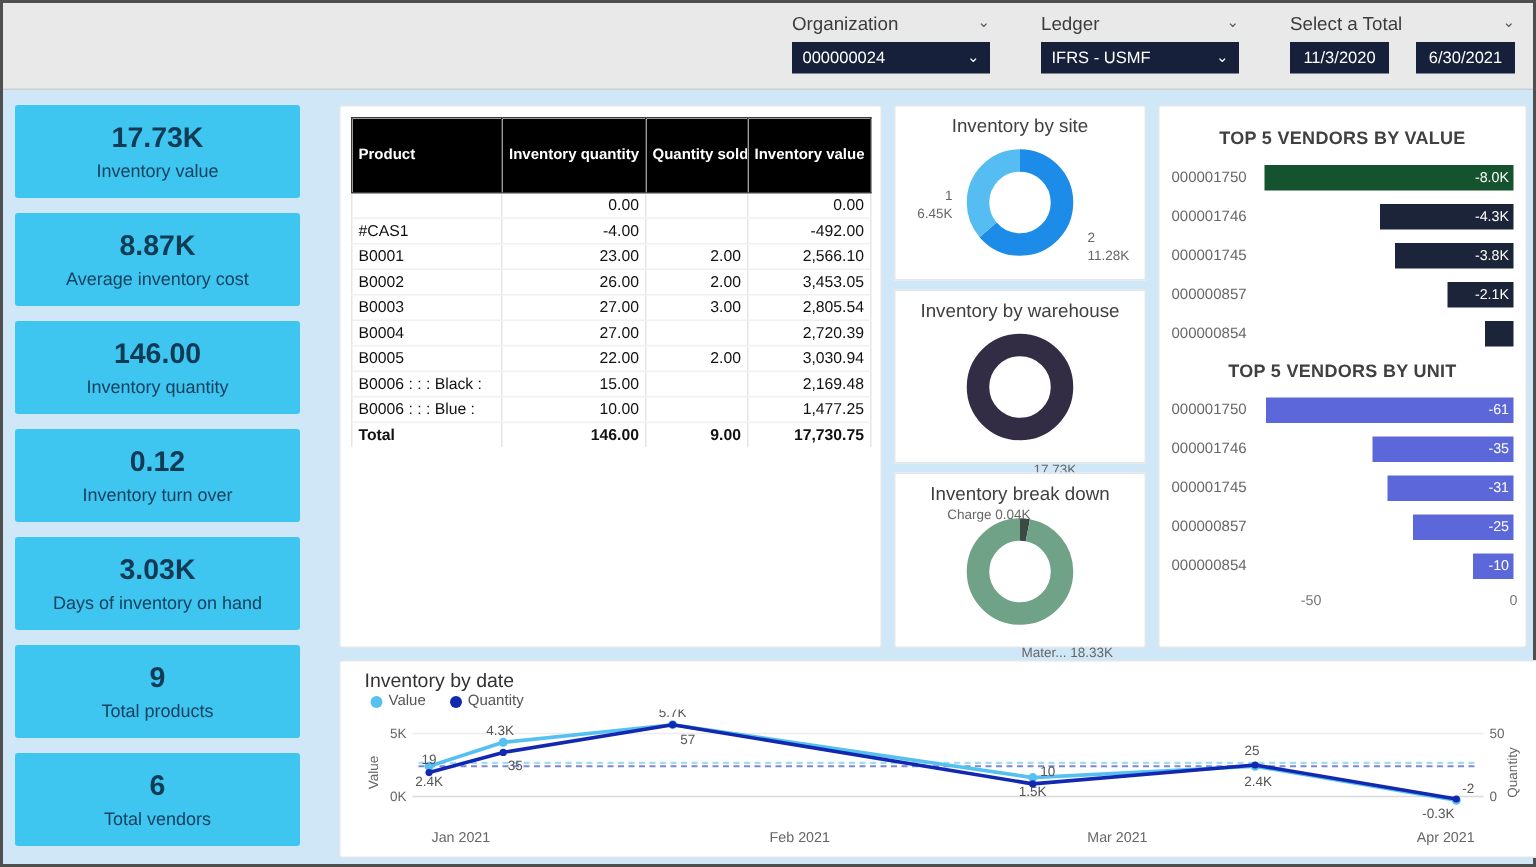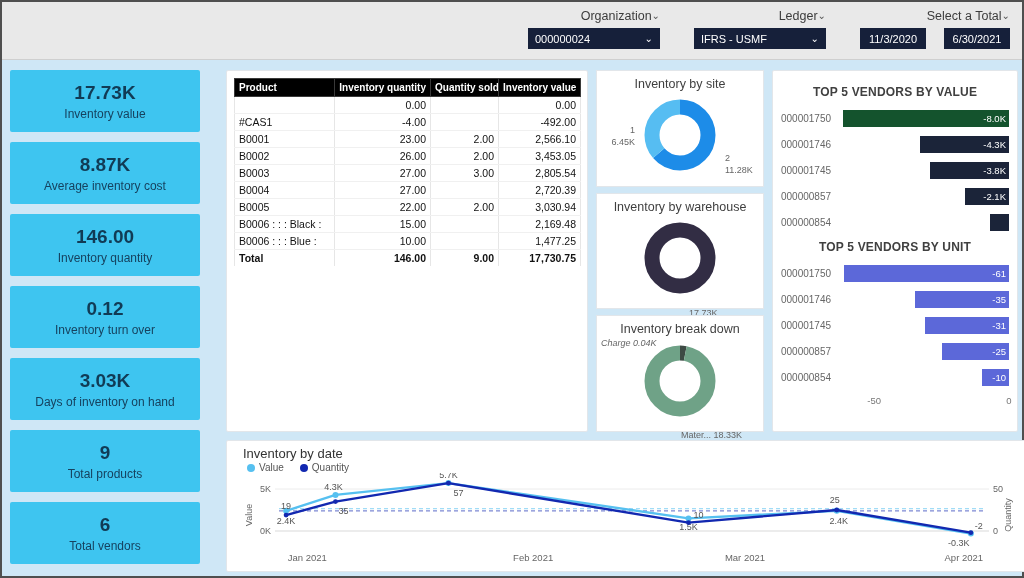--- a/index.html
+++ b/index.html
@@ -5,37 +5,37 @@
   *{margin:0;padding:0;box-sizing:border-box;font-family:"Liberation Sans",sans-serif}
   body{width:1024px;height:578px;overflow:hidden;background:#fff}
   .page{position:relative;width:1024px;height:578px;border:2px solid #4f4f4f;background:#cfe7f6}
   
   header{position:absolute;left:0;top:0;right:0;height:58px;background:#e9e9e9;border-bottom:1px solid #cfcfcf;display:flex;align-items:flex-start}
   .title{font-size:27px;color:#222;padding:10px 0 0 14px;font-weight:400}
   .filters{margin-left:auto;display:flex;gap:34px;padding:7px 12px 0 0}
   .filter{display:flex;flex-direction:column;gap:5px}
   .filter.org,.filter.ledger{width:132px}
   .filter.period{width:150px}
-  .flabel{display:flex;justify-content:flex-end;align-items:center;font-size:12.5px;color:#3c3c3c}
+  .flabel{display:flex;justify-content:space-between;align-items:center;font-size:12.5px;color:#3c3c3c}
   .chev{font-size:10px;color:#555;line-height:1}
   .fbox{height:21px;background:#16203a;color:#fff;font-size:11px;display:flex;align-items:center;justify-content:space-between;padding:0 7px;cursor:pointer}
   .fbox .chev{color:#fff}
   .dates{display:flex;gap:18px}
   .date{flex:1;justify-content:center}
   
   .card{position:absolute;background:#fff;border:1px solid #e2e6ea;border-radius:2px}
   
   #kpis{position:absolute;left:8px;top:68px;width:190px}
   .kpi{height:62px;margin-bottom:10px;background:#3ec5f0;border-radius:2px;display:flex;flex-direction:column;align-items:center;justify-content:center;gap:3px;cursor:pointer}
   .kpi-v{font-size:19px;font-weight:700;color:#113b55}
   .kpi-l{font-size:12px;color:#16425f}
   
   .table-card{left:224px;top:68px;width:362px;height:362px;padding:7px}
   table{border-collapse:collapse;width:100%;font-size:10.5px;color:#111;table-layout:fixed}
-  th{background:#000;color:#fff;font-weight:700;text-align:left;padding:3px 4px;border:1px solid #3a3a3a;font-size:10px;white-space:nowrap;overflow:hidden}
+  th{background:#000;color:#fff;font-weight:700;text-align:left;padding:19px 4px;border:1px solid #3a3a3a;font-size:10px;white-space:nowrap;overflow:hidden}
   th.num,td.num{text-align:right}
   td{padding:2px 4px;border-left:1px solid #e6e6e6;border-right:1px solid #e6e6e6;border-bottom:1px solid #f0f0f0;white-space:nowrap;overflow:hidden}
   tfoot td{font-weight:700;border-top:1px solid #444;border-bottom:none}
   
   #donuts{position:absolute;left:594px;top:68px;width:168px;height:362px;display:flex;flex-direction:column;gap:6px}
   .donut-card{flex:1;background:#fff;border:1px solid #e2e6ea;position:relative}
   .donut-title{font-size:12.5px;color:#3f3f3f;text-align:center;padding-top:6px}
   .donut-wrap{position:relative;height:calc(100% - 26px)}
   .donut-svg{position:absolute;left:50%;top:50%;transform:translate(-50%,-50%)}
   .pie-label{position:absolute;font-size:9px;color:#666;line-height:1.3}
@@ -236,21 +236,21 @@
           <div class="pie-label" style="left: 92px; top: 94px; width: 64px; text-align: left;">17.73K</div>
         </div>
       </div>
       <div class="donut-card">
         <div class="donut-title">Inventory break down</div>
         <div class="donut-wrap">
           <svg width="88" height="88" class="donut-svg">
             <circle cx="44" cy="44" r="28" fill="none" stroke="#3d4a44" stroke-width="15" stroke-dasharray="5.277875658030852 175.92918860102841" stroke-dashoffset="0" transform="rotate(-90 44 44)"></circle>
             <circle cx="44" cy="44" r="28" fill="none" stroke="#6fa287" stroke-width="15" stroke-dasharray="170.65131294299755 175.92918860102841" stroke-dashoffset="-5.277875658030852" transform="rotate(-90 44 44)"></circle>
           </svg>
-          <div class="pie-label" style="left: 4px; top: 2px; width: 86px; text-align: left; font-style: italic;">Charge 0.04K</div>
+          <div class="pie-label" style="left: 4px; top: 2px; width: 86px; text-align: right;">Charge 0.04K</div>
           <div class="pie-label" style="left: 84px; top: 94px; width: 84px; text-align: left;">Mater... 18.33K</div>
         </div>
       </div>
     </section>
 
   <section class="card" id="vendors">
       <div class="vtitle">TOP 5 VENDORS BY VALUE</div>
       <div class="vrow">
         <div class="vcat">000001750</div>
         <div class="vzone">

